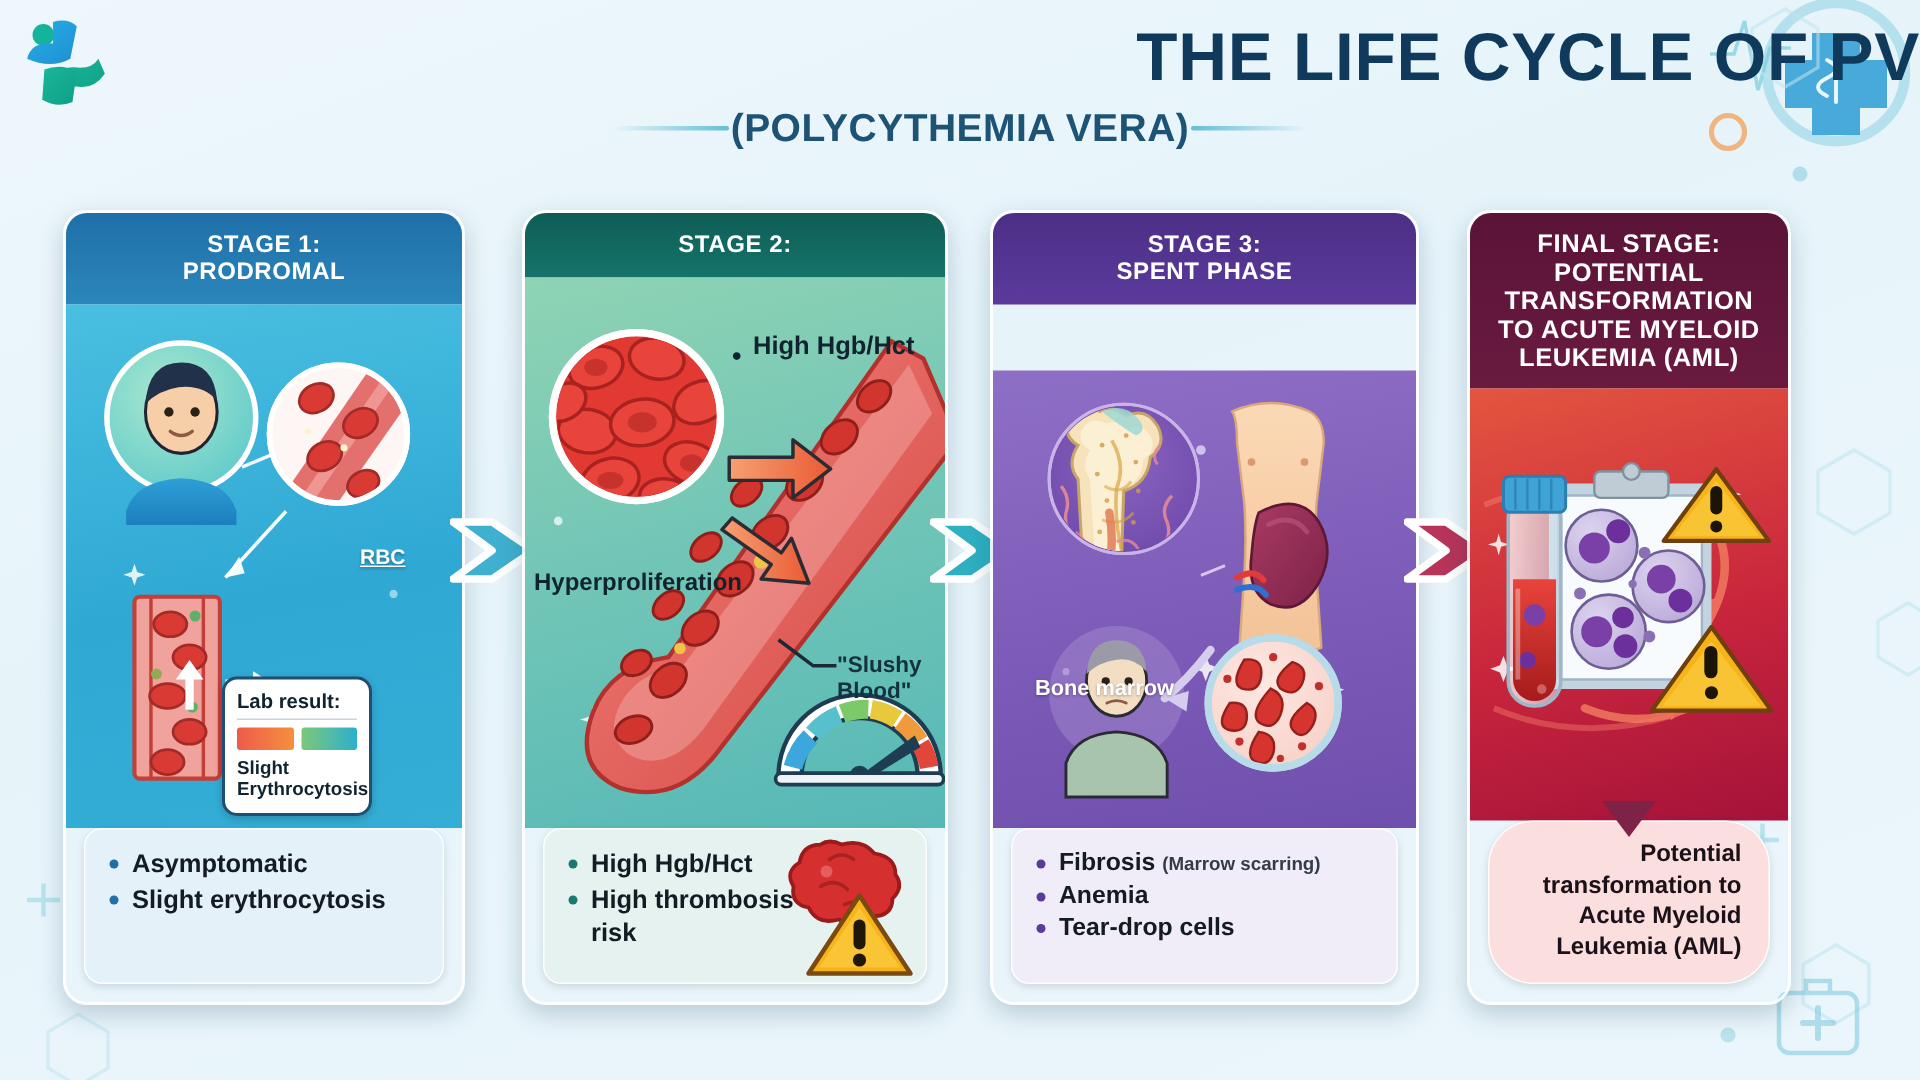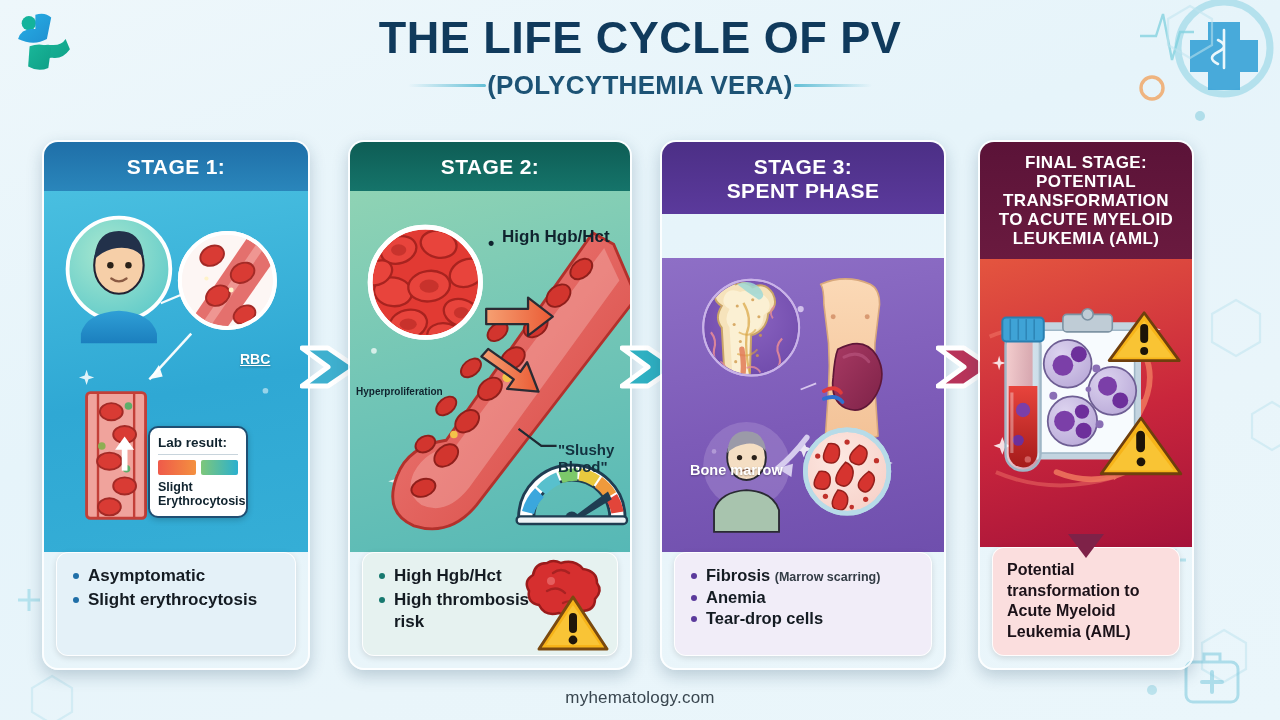--- a/index.html
+++ b/index.html
@@ -21,21 +21,21 @@
   .hexline { fill: none; stroke: #bfe3ef; stroke-width: 2.2; opacity: .55; }
   .ecg { fill: none; stroke: #7fd0de; stroke-width: 2.4; opacity: .75; }
   .ring-o { fill: none; stroke: #f0a868; stroke-width: 3.4; opacity: .85; }
   .dot-blue { fill: #8ccfe0; }
   .plus-soft { fill: none; stroke: #9fdbe8; stroke-width: 3; opacity: .7; }
 
   
   #logo { position: absolute; left: 8px; top: 6px; width: 72px; height: 72px; }
 
   
-  #title-block { position: absolute; left: 0; top: 14px; width: 1280px; text-align: center; }
+  #title-block { position: absolute; left: 0; top: 14px; width: 1280px; text-align: right; }
   #main-title {
     font-size: 45px; font-weight: 700; letter-spacing: .5px;
     color: #103a5c; line-height: 1.05;
     font-family: "Liberation Sans", sans-serif;
   }
   #subtitle-row {
     margin-top: 9px; display: flex; align-items: center; justify-content: center; gap: 1px;
   }
   #subtitle {
     font-size: 26px; font-weight: 700; color: #1d5375; letter-spacing: .3px;
@@ -53,21 +53,21 @@
     display: flex; flex-direction: column;
   }
   #panel-1 { left: 42px;  width: 268px; }
   #panel-2 { left: 348px; width: 284px; }
   #panel-3 { left: 660px; width: 286px; }
   #panel-4 { left: 978px; width: 216px; }
 
   .panel-head {
     text-align: center; color: #fff; font-weight: 700;
     letter-spacing: .4px; line-height: 1.12;
-    padding: 13px 8px 12px; font-size: 21px;
+    padding: 13px 8px 12px; font-size: 16px;
     flex: none;
   }
   #panel-1 .panel-head { background: linear-gradient(180deg,#1f6fa8 0%, #2a86bb 100%); }
   #panel-2 .panel-head { background: linear-gradient(180deg,#0e5d55 0%, #15746a 100%); }
   #panel-3 .panel-head { background: linear-gradient(180deg,#4c2f86 0%, #5b3a9c 100%); }
   #panel-4 .panel-head { background: linear-gradient(180deg,#5b1338 0%, #6a1a3f 100%); font-size: 17px; padding: 11px 6px 11px; }
 
   .panel-art { position: relative; flex: 1 1 auto; overflow: hidden; }
   #panel-1 .panel-art { background: linear-gradient(170deg,#49bfe0 0%, #2fa8d4 55%, #35aed6 100%); }
   #panel-2 .panel-art { background: linear-gradient(165deg,#8fd3b4 0%, #73c6b6 45%, #56b8b6 100%); }
@@ -77,21 +77,21 @@
   .panel-foot {
     flex: none; margin: 0 12px 12px; border-radius: 12px;
     padding: 12px 18px 12px 14px;
     border: 1.5px solid rgba(255,255,255,.9);
     box-shadow: 0 2px 6px rgba(0,0,0,.12);
     position: relative;
   }
   #panel-1 .panel-foot { background: #e4f1f8; min-height: 104px; }
   #panel-2 .panel-foot { background: #e6f2f0; min-height: 104px; }
   #panel-3 .panel-foot { background: #f1edf8; min-height: 104px; }
-  #panel-4 .panel-foot { background: #fbdede; min-height: 104px; text-align: left; }
+  #panel-4 .panel-foot { background: #fbdede; min-height: 104px; text-align: right; border-radius: 30px; }
 
   .blist { list-style: none; }
   .blist li {
     position: relative; padding-left: 17px; margin-bottom: 3px;
     font-size: 17px; font-weight: 700; color: #141b22; line-height: 1.25;
   }
   .blist li::before {
     content: ""; position: absolute; left: 2px; top: 8px;
     width: 6px; height: 6px; border-radius: 50%;
   }
@@ -108,21 +108,21 @@
 
   
   .art-label {
     position: absolute; font-weight: 700; color: #fff;
     text-shadow: 0 1px 2px rgba(0,0,0,.35);
   }
   .art-label.dark { color: #10232e; text-shadow: none; }
 
   
   #lab-card {
-    position: absolute; left: 104px; top: 235px; width: 100px;
+    position: absolute; left: 104px; top: 248px; width: 100px;
     background: #fff; border: 2px solid #1f4f73; border-radius: 10px;
     padding: 7px 8px 8px; box-shadow: 0 2px 6px rgba(0,0,0,.2);
   }
   #lab-card .lab-title { font-size: 13.5px; font-weight: 700; color: #10232e; }
   #lab-card .lab-rule { height: 1px; background: #c8d4dc; margin: 4px 0 5px; }
   #lab-bars { display: flex; gap: 5px; margin-bottom: 5px; }
   #lab-bars span { height: 15px; flex: 1; border-radius: 2px; }
   #lab-card .lab-val { font-size: 12.5px; font-weight: 700; color: #10232e; line-height: 1.15; }
 
   
@@ -188,20 +188,21 @@
     <div id="subtitle-row">
       <div class="sub-rule"></div>
       <div id="subtitle">(POLYCYTHEMIA VERA)</div>
       <div class="sub-rule right"></div>
     </div>
   </div>
 
   <div class="panel" id="panel-1">
     <div class="panel-head">
       <div>STAGE 1:</div>
+      <div>PRODROMAL</div>
     </div>
     <div class="panel-art">
       <svg viewBox="0 0 268 380" style="position:absolute;inset:0;width:100%;height:100%">
         <defs>
           <radialGradient id="p1av" cx=".4" cy=".35" r=".8">
             <stop offset="0" stop-color="#a9e8cf"></stop>
               <stop offset="1" stop-color="#58c7c9"></stop>
           </radialGradient>
           <linearGradient id="p1shirt" x1="0" y1="0" x2="0" y2="1">
             <stop offset="0" stop-color="#2f9fd6"></stop>
@@ -385,21 +386,21 @@
             <path d="M98 36 A46 46 0 0 1 104 52" stroke="#e2453a"></path>
           </g>
           <path d="M56 58 L94 30 L98 38 L59 62 z" fill="#1f3d52"></path>
           <circle cx="56" cy="58" r="7" fill="#1f3d52"></circle>
           <rect x="-2" y="56" width="116" height="8" rx="4" fill="#eef3f6" stroke="#1f3d52" stroke-width="2.5"></rect>
         </g>
       </svg>
 
       <div class="art-label dark" style="left:152px;top:36px;font-size:17px;">High Hgb/Hct</div>
       <div class="art-label dark" style="left:138px;top:42px;font-size:18px;">•</div>
-      <div class="art-label dark" style="left:6px;top:195px;font-size:10px;text-align:right;">Hyperproliferation</div>
+      <div class="art-label dark" style="left:6px;top:195px;font-size:16px;text-align:right;">Hyperproliferation</div>
       <div class="art-label" style="left:208px;top:250px;font-size:15px;width:70px;line-height:1.15;color:#13313f;text-shadow:none;">"Slushy Blood"</div>
     </div>
     <div class="panel-foot">
       <ul class="blist" style="width:168px;">
         <li><span>High Hgb/Hct</span></li>
         <li><span>High thrombosis risk</span></li>
       </ul>
       <svg style="position:absolute;right:8px;top:4px;width:92px;height:96px" viewBox="0 0 92 96">
         <g>
           <path d="M44 6 q14 -4 22 6 q14 2 14 14 q6 8 -2 16 q0 12 -14 12 q-10 8 -22 2 q-14 4 -20 -8 q-12 -2 -10 -14 q-6 -10 4 -16 q2 -12 14 -12 q6 -4 14 0z" fill="#d62f2f" stroke="#9a1b1b" stroke-width="2.5"></path>
@@ -650,15 +651,14 @@
       </svg>
     </div>
     <div class="panel-foot">
       <svg style="position:absolute;left:50%;top:-14px;transform:translateX(-50%);width:40px;height:26px" viewBox="0 0 40 26">
         <path d="M2 0 h36 L20 24 z" fill="#7e2248"></path>
       </svg>
       <div class="foot-text">Potential transformation to Acute Myeloid Leukemia (AML)</div>
     </div>
   </div>
 
-  <div id="watermark">myhematology.com</div>
 
 </div>
 
 </body></html>

